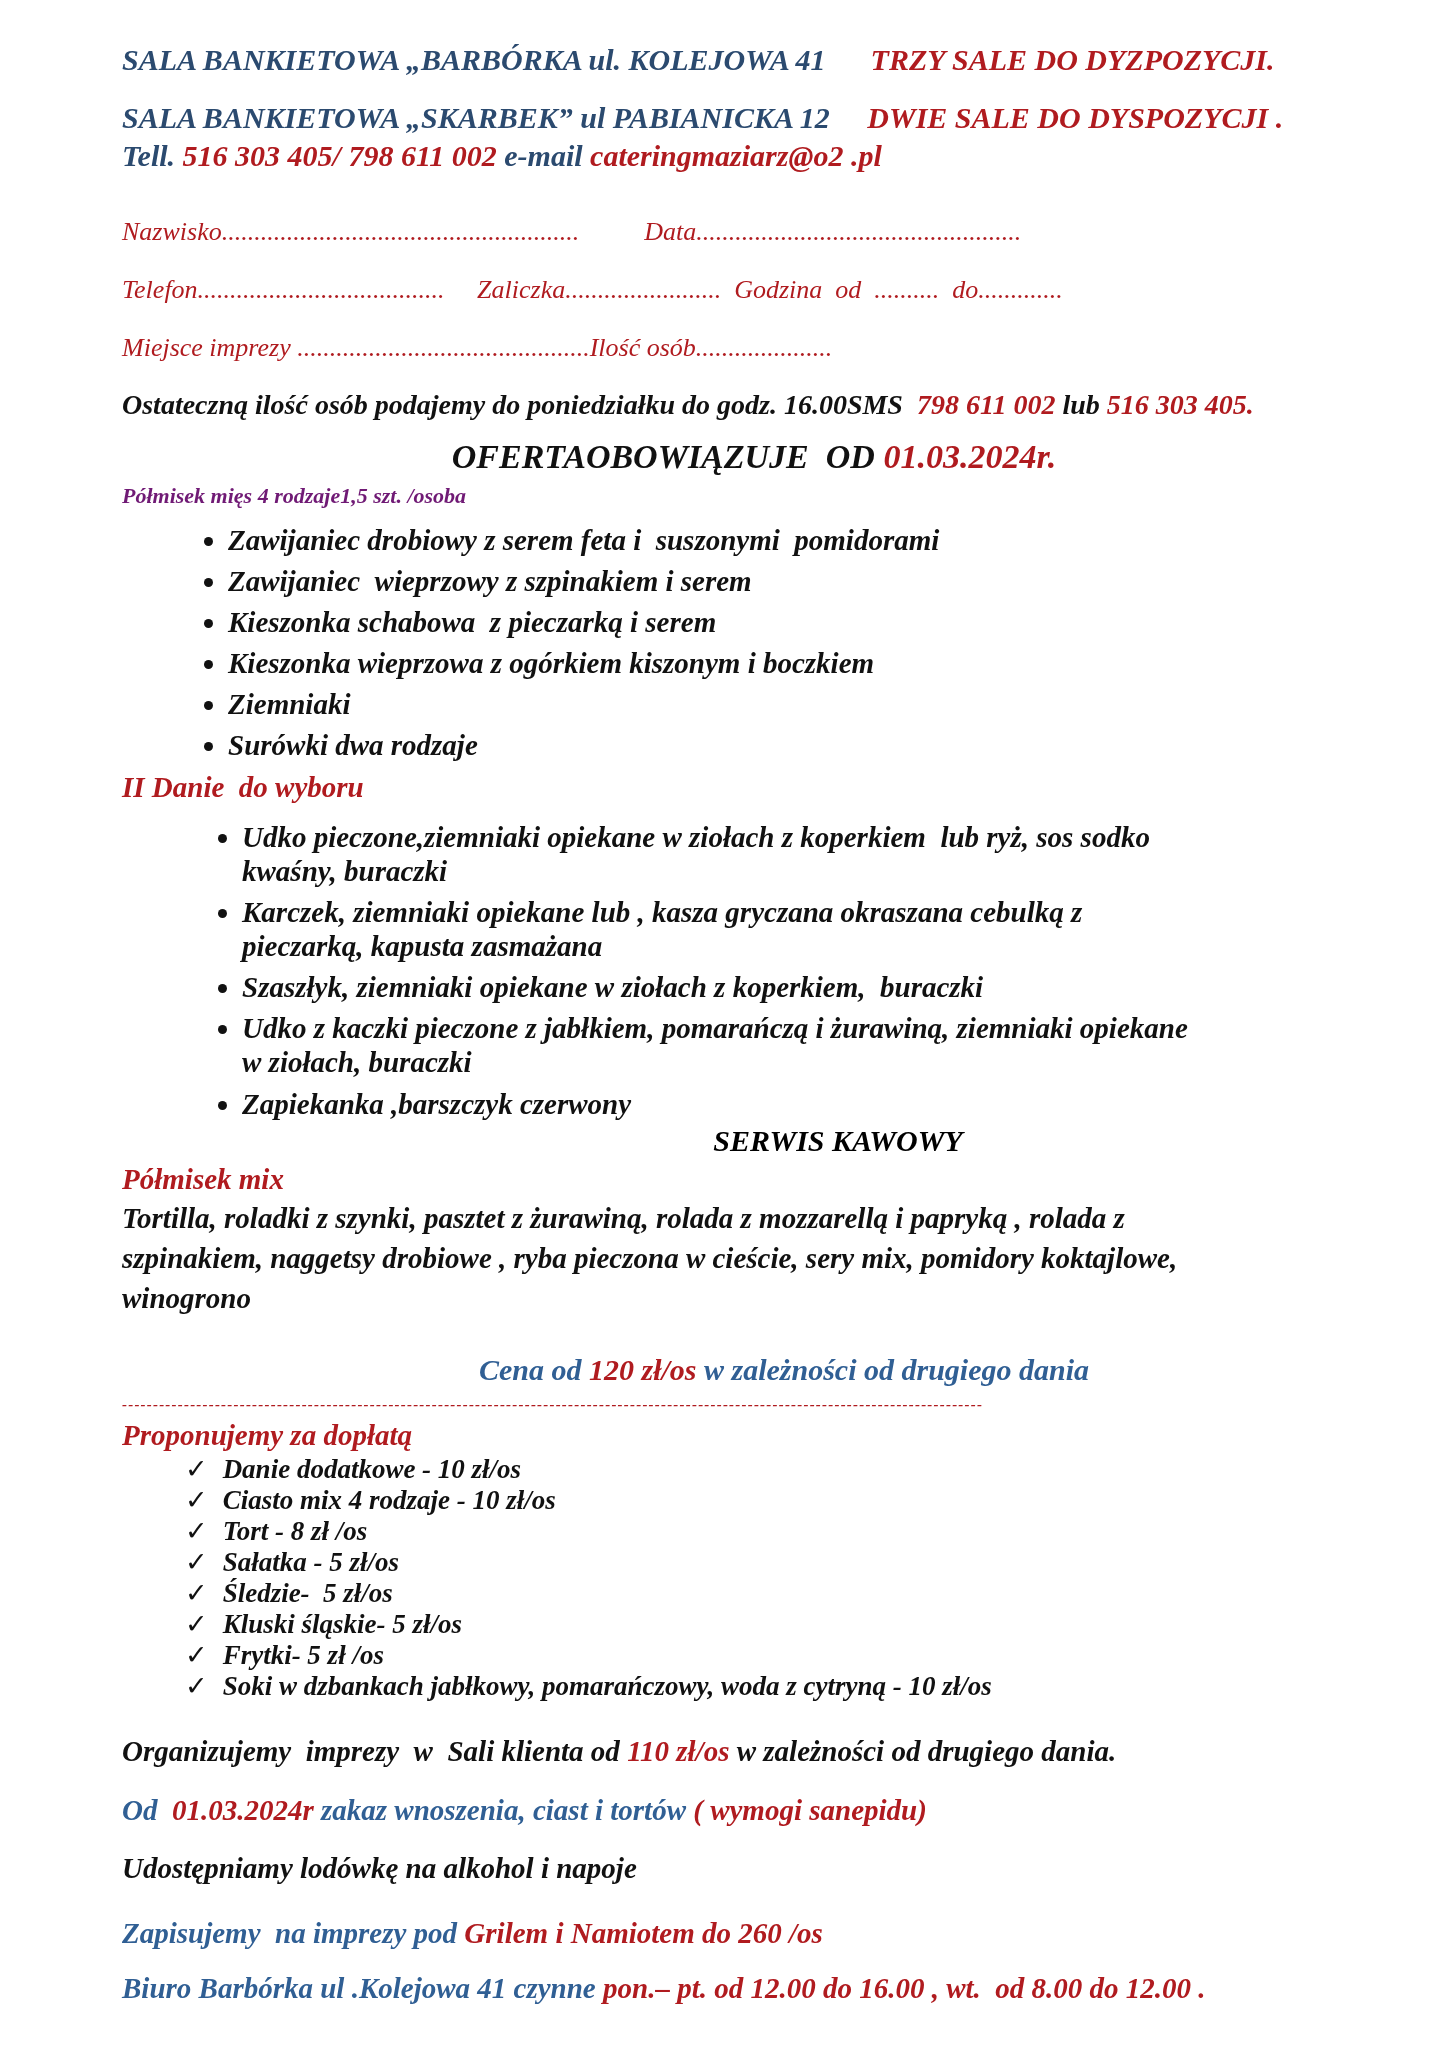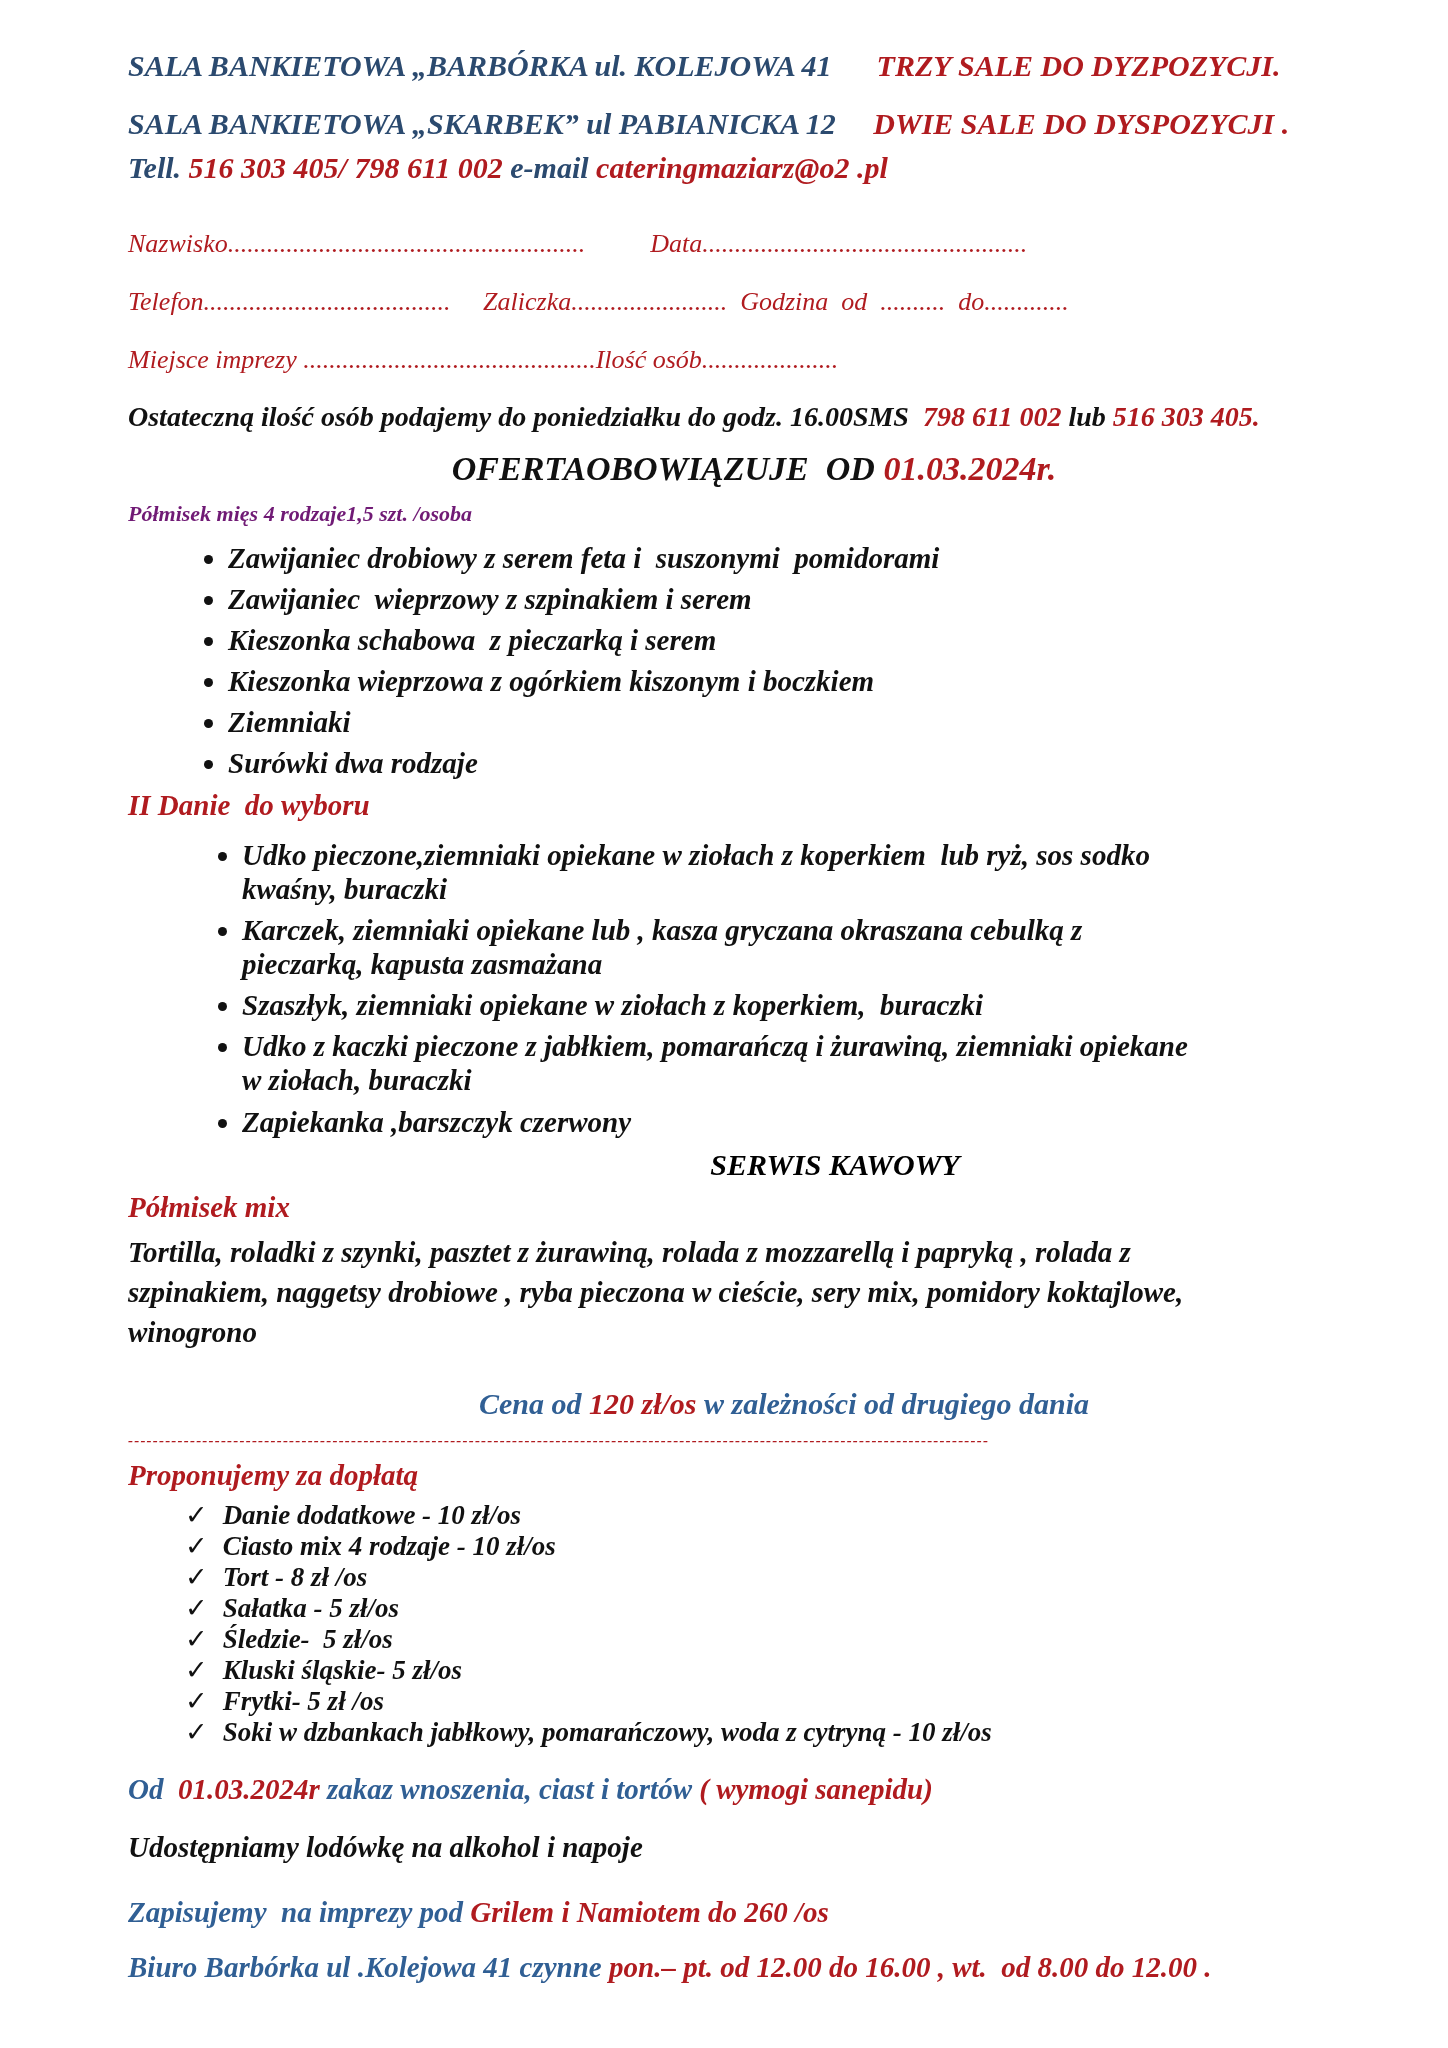--- a/index.html
+++ b/index.html
@@ -3,21 +3,21 @@
 <meta charset="utf-8">
 <style>
   html,body{margin:0;padding:0;background:#ffffff;}
   body{width:1448px;height:2048px;overflow:hidden;}
   .page{
     box-sizing:border-box;width:1448px;height:2048px;
     padding:40px 60px 0 120px;
     font-family:"Liberation Serif","DejaVu Serif",serif;
     font-style:italic;color:#111111;
   }
-  p{margin:8px;font-style:italic;}
+  p{margin:2px;font-style:italic;}
   .c-k{color:#111111;}
   .c-r{color:#b01b1f;}
   .c-n{color:#2b4a6f;}
   .c-b{color:#305f94;}
   .h1{font-size:30px;font-weight:bold;line-height:36px;white-space:pre-wrap;}
   .h1.gap{margin-top:22px;}
   .form-row{font-size:26px;font-weight:normal;line-height:32px;color:#b01b1f;white-space:pre;margin-top:26px;}
   .form-row.first{margin-top:42px;}
   .note{font-size:28px;font-weight:bold;line-height:34px;margin-top:24px;white-space:pre-wrap;}
   .offer{font-size:34px;font-weight:bold;line-height:42px;margin-top:14px;text-align:center;white-space:pre-wrap;}
@@ -97,18 +97,19 @@
       <li><span class="mark">✓</span><span>Danie dodatkowe - 10 zł/os</span></li>
       <li><span class="mark">✓</span><span>Ciasto mix 4 rodzaje - 10 zł/os</span></li>
       <li><span class="mark">✓</span><span>Tort - 8 zł /os</span></li>
       <li><span class="mark">✓</span><span>Sałatka - 5 zł/os</span></li>
       <li><span class="mark">✓</span><span>Śledzie-  5 zł/os</span></li>
       <li><span class="mark">✓</span><span>Kluski śląskie- 5 zł/os</span></li>
       <li><span class="mark">✓</span><span>Frytki- 5 zł /os</span></li>
       <li><span class="mark">✓</span><span>Soki w dzbankach jabłkowy, pomarańczowy, woda z cytryną - 10 zł/os</span></li>
     </ul>
 
+  <p class="foot mt-a"><span class="c-k">Organizujemy  imprezy  w  Sali klienta od </span><span class="c-r">110 zł/os</span><span class="c-k"> w zależności od drugiego dania.</span></p>
   <p class="foot mt-b"><span class="c-b">Od  </span><span class="c-r">01.03.2024r</span><span class="c-b"> zakaz wnoszenia, ciast i tortów </span><span class="c-r">( wymogi sanepidu)</span></p>
   <p class="foot mt-c"><span class="c-k">Udostępniamy lodówkę na alkohol i napoje</span></p>
   <p class="foot mt-d"><span class="c-b">Zapisujemy  na imprezy pod </span><span class="c-r">Grilem i Namiotem do 260 /os</span></p>
   <p class="foot mt-e"><span class="c-b">Biuro Barbórka ul .Kolejowa 41 czynne </span><span class="c-r">pon.– pt. od 12.00 do 16.00 , wt.  od 8.00 do 12.00 .</span></p>
 
 </div>
 
 </body></html>

